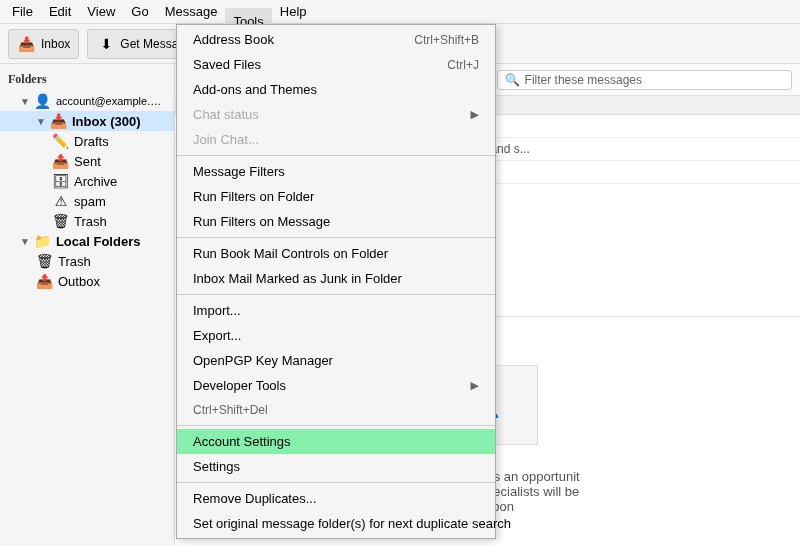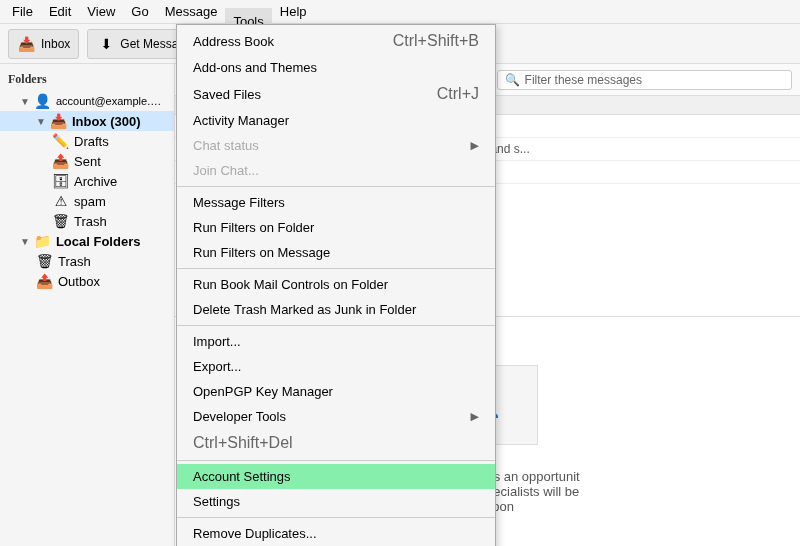--- a/index.html
+++ b/index.html
@@ -257,21 +257,21 @@
       justify-content: space-between;
       padding: 5px 16px;
       cursor: pointer;
       font-size: 13px;
       color: #000;
       white-space: nowrap;
       gap: 12px;
     }
     .dropdown-item.highlighted { background: #86efac; }
     .dropdown-item.disabled { color: #aaa; cursor: default; }
-    .dropdown-item .shortcut { color: #666; font-size: 16px; }
+    .dropdown-item .shortcut { color: #666; font-size: 12px; }
     .dropdown-item .arrow { color: #666; font-size: 11px; }
     .dropdown-separator {
       height: 1px;
       background: #ccc;
       margin: 3px 0;
     }
   </style>
 </head>
 <body>
 
@@ -410,28 +410,25 @@
 </div>
 
 <div class="menu-overlay">
   <div class="tools-dropdown">
 
     <div class="dropdown-item">
       <span>Address Book</span>
       <span class="shortcut">Ctrl+Shift+B</span>
     </div>
     <div class="dropdown-item">
-      <span>Add-ons and Themes</span>
-    </div>
-    <div class="dropdown-item">
       <span>Saved Files</span>
       <span class="shortcut">Ctrl+J</span>
     </div>
     <div class="dropdown-item">
-      <span>Activity Manager</span>
+      <span>Add-ons and Themes</span>
     </div>
     <div class="dropdown-item disabled">
       <span>Chat status</span>
       <span class="arrow">▶</span>
     </div>
     <div class="dropdown-item disabled">
       <span>Join Chat...</span>
     </div>
 
     <div class="dropdown-separator"></div>
@@ -445,21 +442,21 @@
     <div class="dropdown-item">
       <span>Run Filters on Message</span>
     </div>
 
     <div class="dropdown-separator"></div>
 
     <div class="dropdown-item">
       <span>Run Book Mail Controls on Folder</span>
     </div>
     <div class="dropdown-item">
-      <span>Delete Trash Marked as Junk in Folder</span>
+      <span>Inbox Mail Marked as Junk in Folder</span>
     </div>
 
     <div class="dropdown-separator"></div>
 
     <div class="dropdown-item">
       <span>Import...</span>
     </div>
     <div class="dropdown-item">
       <span>Export...</span>
     </div>

